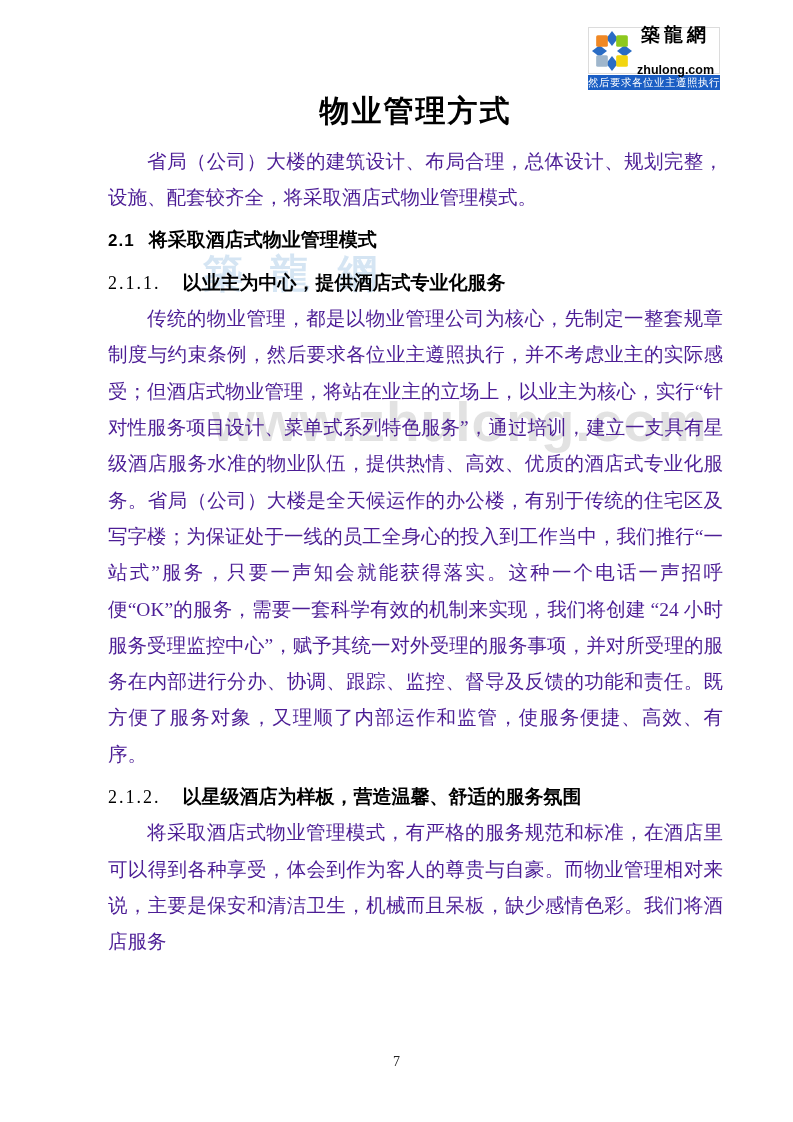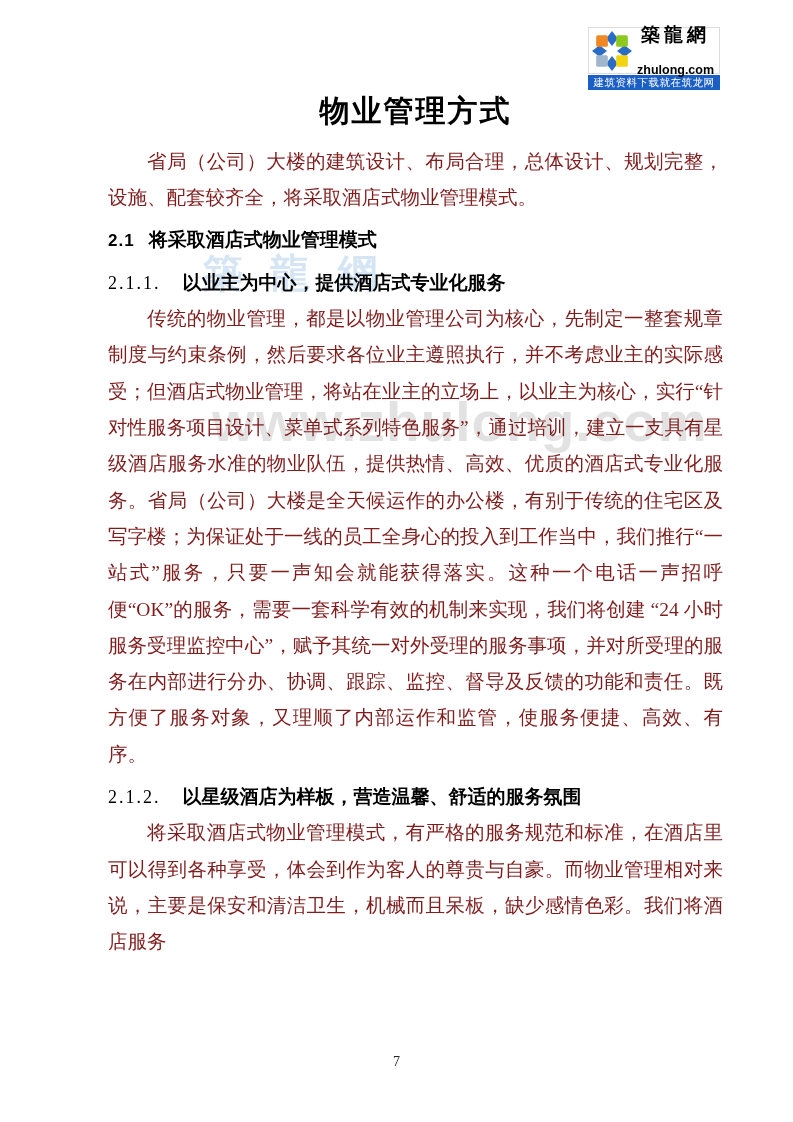--- a/index.html
+++ b/index.html
@@ -57,21 +57,21 @@
     margin-top:92px;
     text-align:center;
     font-family:"Liberation Sans","DejaVu Sans",sans-serif;
     font-weight:bold; font-size:30px; letter-spacing:2px;
     line-height:38px; color:#000;
   }
   .para {
     font-size:19.5px; line-height:36.3px;
     text-align:justify; text-indent:2em;
     margin-top:14px;
-    color:#7f1d1d;
+    color:#4c1d95;
   }
   .para.follow { margin-top:0; }
   .h-main {
     margin-top:5px;
     font-family:"Liberation Sans","DejaVu Sans",sans-serif;
     font-weight:bold; font-size:19px; line-height:36.3px; color:#000;
   }
   .h-main .h-num { font-size:17px; margin-right:14px; letter-spacing:1px; }
   .h-sub {
     margin-top:6px;
@@ -109,21 +109,21 @@
         <rect x="5" y="5" width="14" height="14" rx="2" fill="#f08824"></rect>
         <rect x="29" y="5" width="14" height="14" rx="2" fill="#8dc81e"></rect>
         <rect x="5" y="29" width="14" height="14" rx="2" fill="#9fb6cc"></rect>
         <rect x="29" y="29" width="14" height="14" rx="2" fill="#f2d510"></rect>
       </svg>
       <div class="logo-text">
         <span class="logo-name">築龍網</span>
         <span class="logo-domain">zhulong.com</span>
       </div>
     </div>
-    <div class="logo-bar">建筑资料下载就在筑龙网</div>
+    <div class="logo-bar">然后要求各位业主遵照执行</div>
   </div>
 
   <div class="content">
     <h1 class="doc-title">物业管理方式</h1>
 
     <p class="para">省局（公司）大楼的建筑设计、布局合理，总体设计、规划完整，设施、配套较齐全，将采取酒店式物业管理模式。</p>
 
     <h2 class="h-main">
       <span class="h-num">2.1</span><span class="h-text">将采取酒店式物业管理模式</span>
     </h2>

